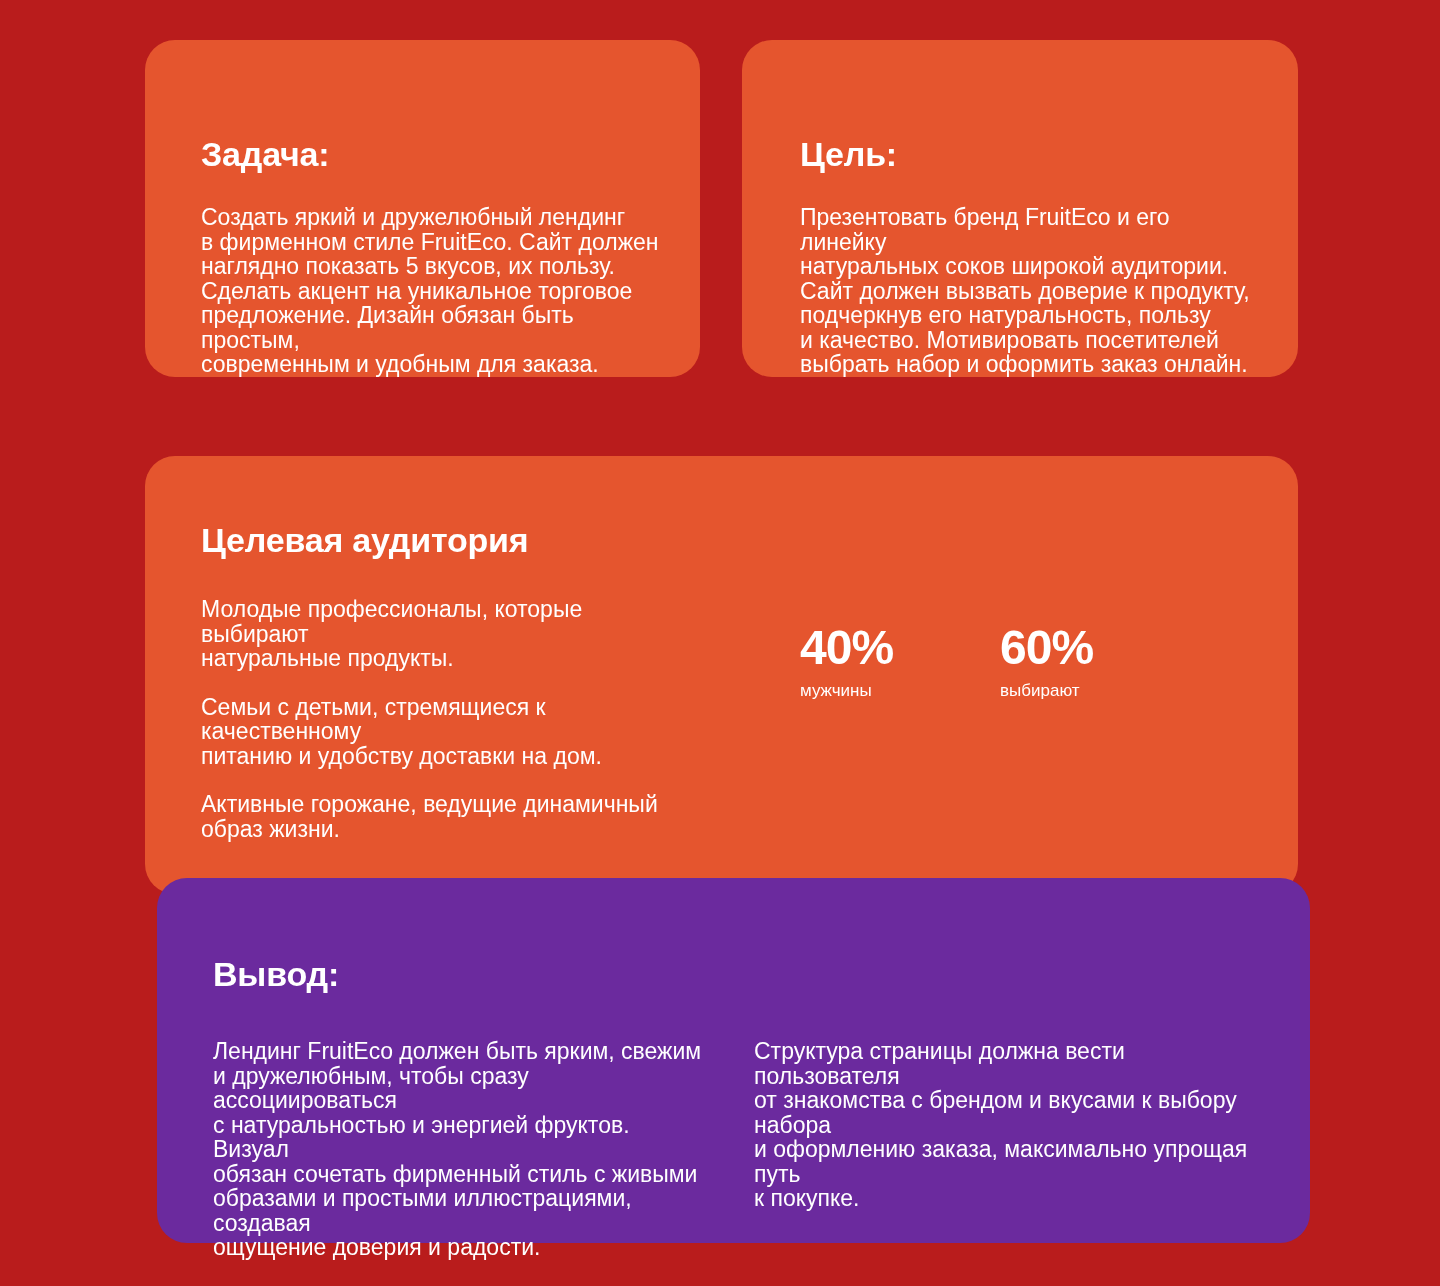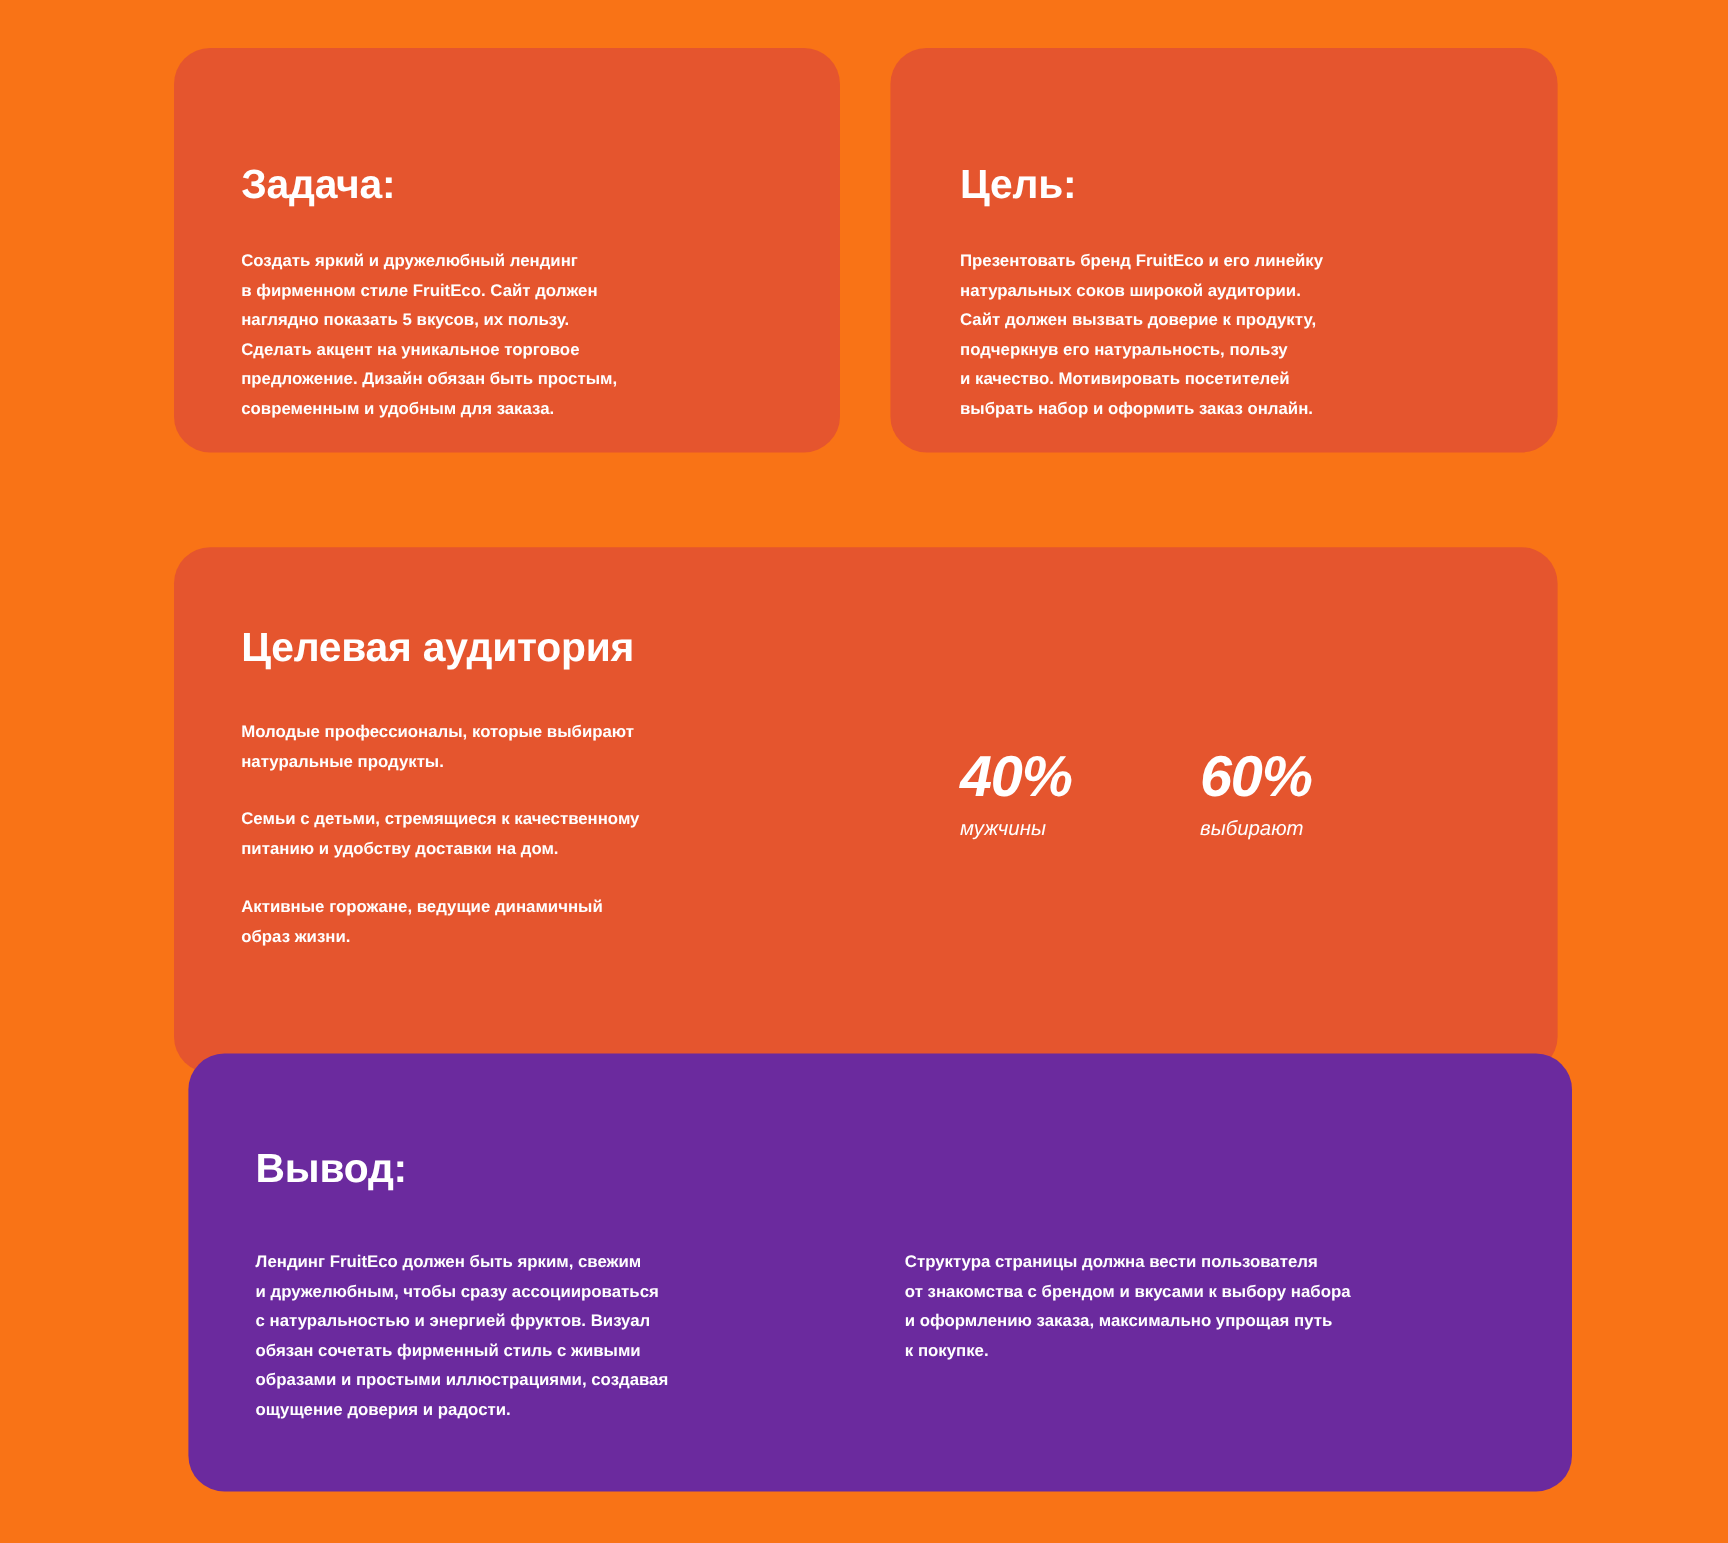--- a/index.html
+++ b/index.html
@@ -14,21 +14,21 @@
     background: #d9f3de;
     font-family: "Liberation Sans", "DejaVu Sans", sans-serif;
     -webkit-font-smoothing: antialiased;
     overflow: hidden;
   }
 
   .page {
     position: relative;
     width: 1440px;
     height: 1286px;
-    background: #f97316;
+    background: #b91c1c;
   }
 
   
   .card {
     position: absolute;
     border-radius: 30px;
     color: #ffffff;
   }
   .card--orange { background: #e5552e; }
   .card--purple { background: #6b2a9e; }
@@ -42,23 +42,23 @@
   
   .card-heading {
     font-size: 34px;
     font-weight: bold;
     letter-spacing: -0.2px;
     line-height: 1.1;
     color: #ffffff;
   }
 
   .card-body {
-    font-size: 14px;
+    font-size: 23px;
     line-height: 24.5px;
-    font-weight: 700;
+    font-weight: 400;
     color: #ffffff;
     white-space: pre-line;
   }
 
   
   .pad-small { padding: 96px 40px 0 56px; }
   .pad-small .card-heading { margin-bottom: 32px; }
 
   #card-goal .pad-small { padding-left: 58px; }
 
@@ -91,21 +91,20 @@
     font-size: 17px;
     font-weight: 400;
     line-height: 1.3;
     color: #ffffff;
     margin-top: 9px;
   }
 
   .stat-row {
     display: flex;
     margin-top: 48px;
-    font-style: italic;
   }
   .stat-col { width: 200px; }
   .stat-col .stat-big { font-size: 48px; }
   .stat-col .stat-caption { margin-top: 8px; }
 
   
   .summary-inner {
     position: relative;
     height: 100%;
     padding: 78px 0 0 56px;

